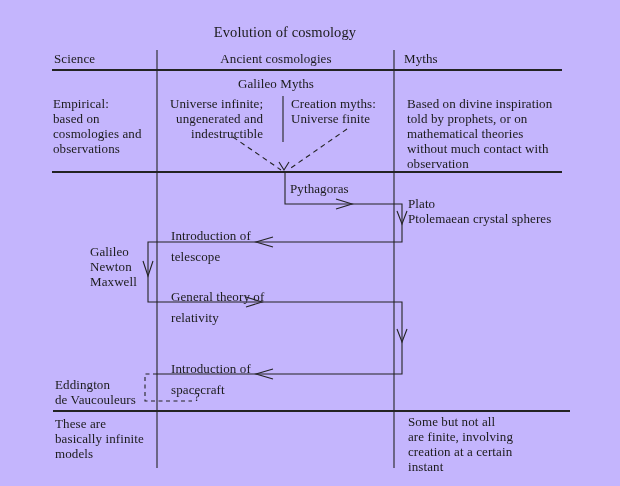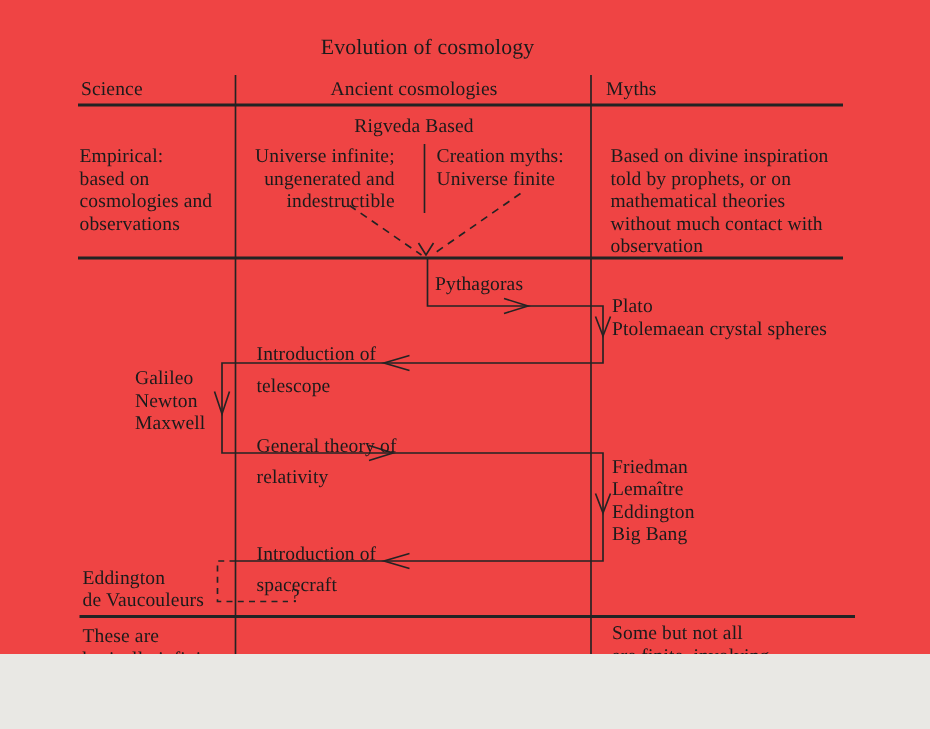--- a/index.html
+++ b/index.html
@@ -1,18 +1,18 @@
 <!DOCTYPE html>
 <html><head>
 <meta charset="utf-8">
 <style>
   html,body { margin:0; padding:0; background:#e9e8e4; }
   .page {
-    position:relative; width:620px; height:436px;
-    background:#ef4444; color:#1b1b1b;
+    position:relative; width:620px; height:486px;
+    background:#c4b5fd; color:#1b1b1b;
     font-family:"Liberation Serif", serif;
     overflow:hidden;
   }
   .t {
     position:absolute; font-size:13px; line-height:15px;
     white-space:pre-line; letter-spacing:0.1px;
   }
   .split { line-height:21px; }
   .ctr { text-align:center; }
   .title { font-size:14.5px; }
@@ -53,21 +53,21 @@
 
     <path class="dash2" d="M157,374 H145 V401 H192"></path>
   </svg>
 
   <div class="t title ctr" style="left:170px; top:25px; width:230px;">Evolution of cosmology</div>
 
   <div class="t" style="left:54px; top:51px;">Science</div>
   <div class="t ctr" style="left:158px; top:51px; width:236px;">Ancient cosmologies</div>
   <div class="t" style="left:404px; top:51px;">Myths</div>
 
-  <div class="t ctr" style="left:158px; top:76px; width:236px;">Rigveda Based</div>
+  <div class="t ctr" style="left:158px; top:76px; width:236px;">Galileo Myths</div>
 
   <div class="t" style="left:53px; top:96px;">Empirical:
 based on
 cosmologies and
 observations</div>
   <div class="t" style="left:170px; top:96px;text-align:right;">Universe infinite;
 ungenerated and
 indestructible</div>
   <div class="t" style="left:291px; top:96px;">Creation myths:
 Universe finite</div>
@@ -82,24 +82,20 @@
 Ptolemaean crystal spheres</div>
 
   <div class="t split" style="left:171px; top:225px;">Introduction of
 telescope</div>
   <div class="t" style="left:78px; top:244px;margin-left:12px;">Galileo
 Newton
 Maxwell</div>
 
   <div class="t split" style="left:171px; top:286px;">General theory of
 relativity</div>
-  <div class="t" style="left:408px; top:303px;">Friedman
-Lemaître
-Eddington
-Big Bang</div>
 
   <div class="t split" style="left:171px; top:358px;">Introduction of
 spacecraft</div>
   <div class="t" style="left:55px; top:377px;">Eddington
 de Vaucouleurs</div>
   <div class="t" style="left:194px; top:389px;">?</div>
 
   <div class="t" style="left:55px; top:416px;">These are
 basically infinite
 models</div>

